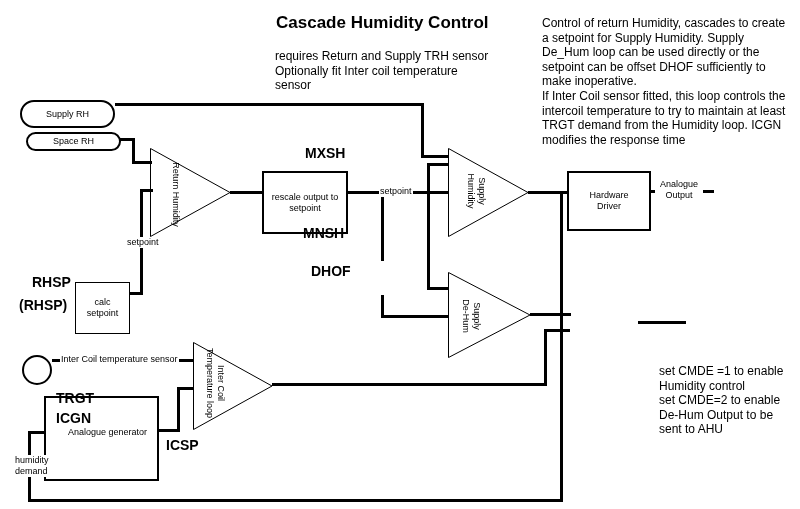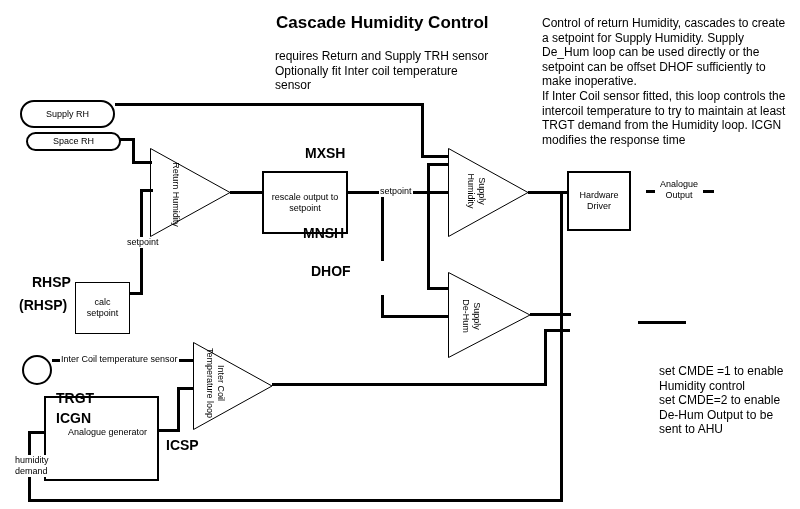--- a/index.html
+++ b/index.html
@@ -81,21 +81,21 @@
   <div class="box circle" style="left:22px;top:347px;width:30px;height:30px"></div>
 
   <div class="box" style="left:262px;top:163px;width:86px;height:63px">
     <span class="pre">rescale output to
 setpoint</span>
   </div>
   <div class="box thin" style="left:75px;top:274px;width:55px;height:52px">
     <span class="pre">calc
 setpoint</span>
   </div>
-  <div class="box" style="left:567px;top:163px;width:64px;height:60px">
+  <div class="box" style="left:567px;top:163px;width:84px;height:60px">
     <span class="pre">Hardware
 Driver</span>
   </div>
   <div class="box" style="left:44px;top:388px;width:115px;height:85px"></div>
 
   <div class="rot" style="left:135px;top:189px;width:80px;height:11px">Return Humidity</div>
   <div class="rot" style="left:451px;top:180px;width:50px;height:22px">Supply
 Humidity</div>
   <div class="rot" style="left:446px;top:305px;width:50px;height:22px">Supply
 De-Hum</div>

